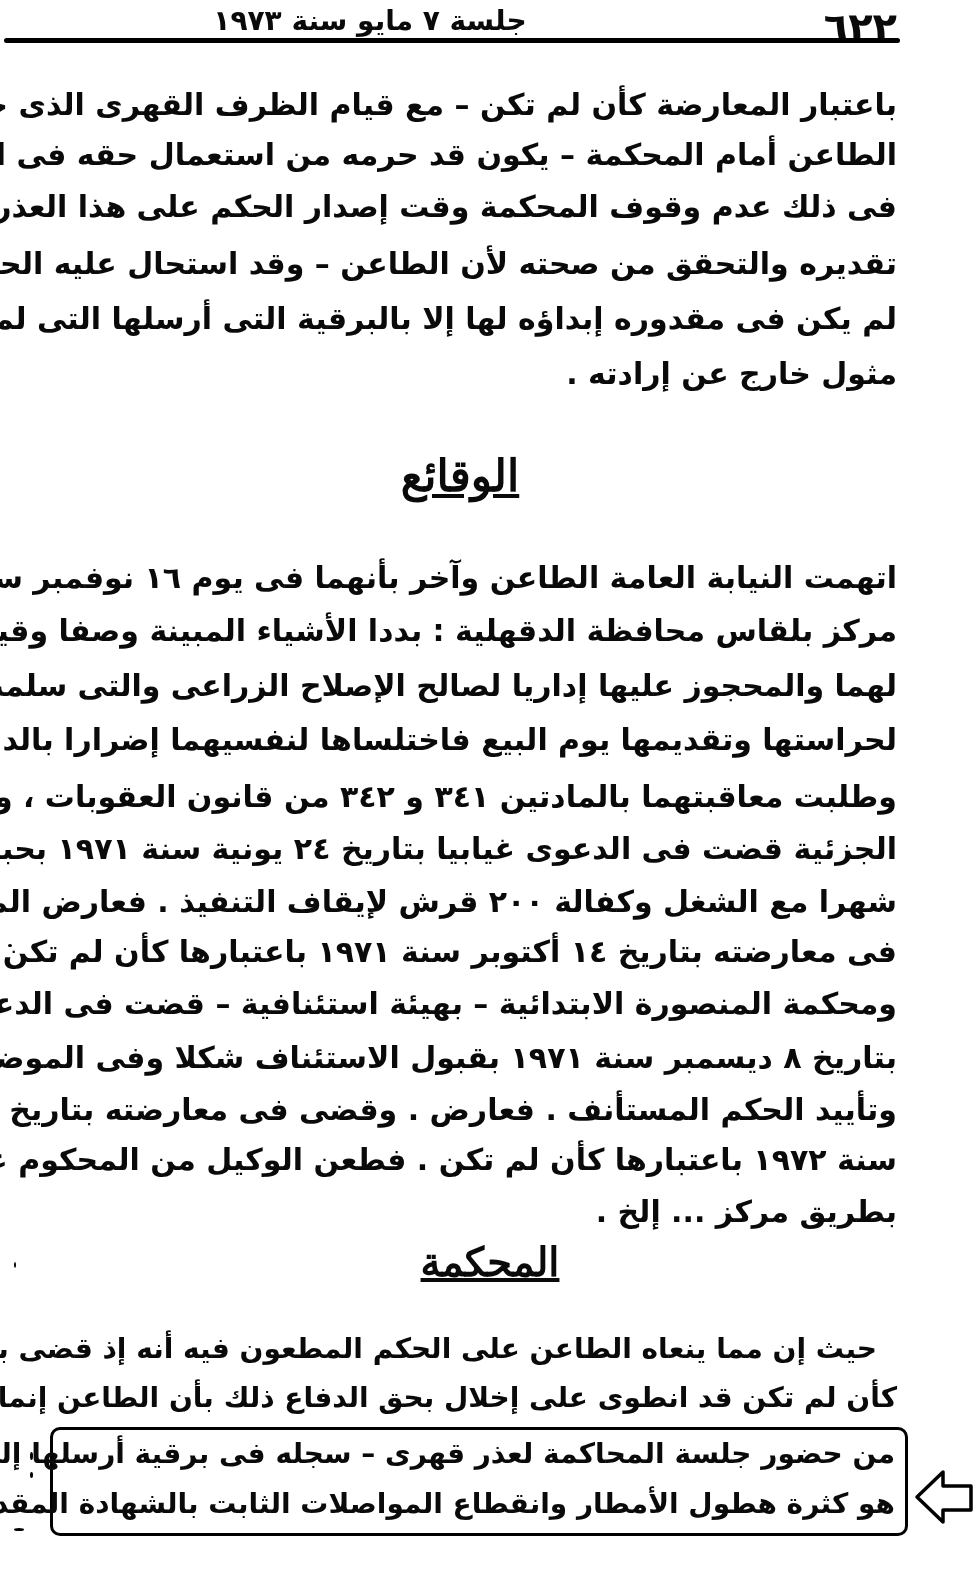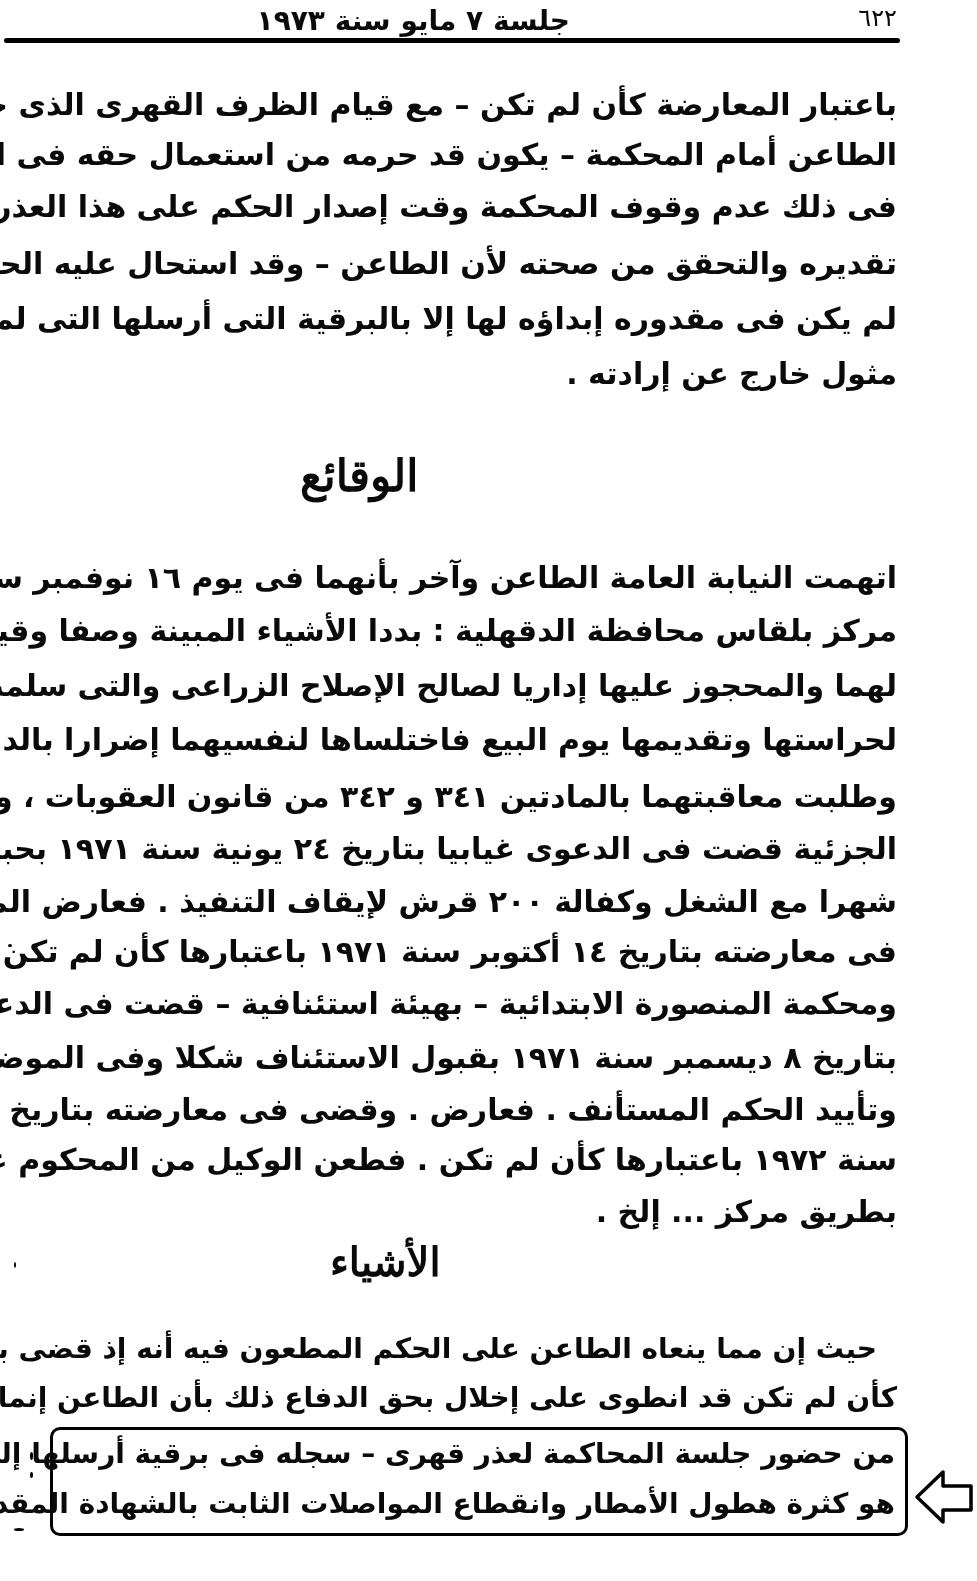--- a/index.html
+++ b/index.html
@@ -5,35 +5,36 @@
   html, body { margin:0; padding:0; background:#ffffff; }
   body {
     width:977px; height:1581px; position:relative; overflow:hidden;
     font-family:"DejaVu Sans", sans-serif; color:#0a0a0a;
   }
   .page { position:absolute; left:0; top:0; width:977px; height:1581px; }
   .header {
     position:absolute; left:0; top:0; width:977px; height:46px;
   }
   .header .pagenum {
-    position:absolute; right:80px; top:4px; font-size:24px; font-weight:normal;
+    position:absolute; right:80px; top:4px; font-size:40px; font-weight:bold;
     direction:rtl; letter-spacing:1px;
   }
   .header .session {
     position:absolute; left:170px; width:400px; top:4px; font-size:28px; font-weight:bold;
-    direction:rtl; text-align:right;
+    direction:rtl; text-align:center;
   }
   .line {
     position:absolute; direction:rtl; text-align:justify; text-align-last:justify;
     font-size:30px; font-weight:bold; white-space:nowrap; line-height:44px;
   }
   .line.last { text-align-last:right; }
   .heading {
-    position:absolute; direction:rtl; text-align:left; font-weight:bold;
+    position:absolute; direction:rtl; text-align:center; font-weight:bold;
     font-family:"DejaVu Serif", serif;
+    text-decoration:underline;
   }
   .box {
     position:absolute; left:50px; top:1427px; width:858px; height:109px;
     border:3px solid #000; border-radius:10px; box-sizing:border-box;
   }
   .arrow { position:absolute; left:914px; top:1468px; width:60px; height:58px; }
   .speck { position:absolute; background:#000; border-radius:50%; }
 </style>
 </head>
 <body>
@@ -67,21 +68,21 @@
     <div class="line" style="right:80px;width:850px;top:827px;">الجزئية قضت فى الدعوى غيابيا بتاريخ ٢٤ يونية سنة ١٩٧١ بحبس كل منهما</div>
     <div class="line" style="right:80px;width:850px;top:880px;">شهرا مع الشغل وكفالة ٢٠٠ قرش لإيقاف التنفيذ . فعارض المتهم الثانى وقضى</div>
     <div class="line" style="right:80px;width:850px;top:930px;">فى معارضته بتاريخ ١٤ أكتوبر سنة ١٩٧١ باعتبارها كأن لم تكن . فاستأنف</div>
     <div class="line" style="right:80px;width:850px;top:982px;">ومحكمة المنصورة الابتدائية – بهيئة استئنافية – قضت فى الدعوى غيابيا</div>
     <div class="line" style="right:80px;width:850px;top:1036px;">بتاريخ ٨ ديسمبر سنة ١٩٧١ بقبول الاستئناف شكلا وفى الموضوع برفضه</div>
     <div class="line" style="right:80px;width:850px;top:1088px;">وتأييد الحكم المستأنف . فعارض . وقضى فى معارضته بتاريخ ١٥ مارس</div>
     <div class="line" style="right:80px;width:850px;top:1138px;">سنة ١٩٧٢ باعتبارها كأن لم تكن . فطعن الوكيل من المحكوم عليه فى هذا الحكم</div>
     <div class="line last" style="right:80px;width:850px;top:1190px;">بطريق مركز ... إلخ .</div>
   </div>
 
-  <div class="heading" style="left:330px;width:320px;top:1238px;font-size:40px;">الأشياء</div>
+  <div class="heading" style="left:330px;width:320px;top:1238px;font-size:40px;">المحكمة</div>
 
   <div>
     <div class="line" style="right:100px;width:790px;top:1327px;font-size:28px;">حيث إن مما ينعاه الطاعن على الحكم المطعون فيه أنه إذ قضى باعتبار معارضته</div>
     <div class="line" style="right:80px;width:850px;top:1376px;font-size:28px;">كأن لم تكن قد انطوى على إخلال بحق الدفاع ذلك بأن الطاعن إنما تخلف</div>
   </div>
 
   <div class="box"></div>
   <div class="line" style="right:82px;width:810px;top:1432px;font-size:28px;">من حضور جلسة المحاكمة لعذر قهرى – سجله فى برقية أرسلها إلى المحكمة –</div>
   <div class="line" style="right:82px;width:810px;top:1482px;font-size:28px;text-align-last:right;">هو كثرة هطول الأمطار وانقطاع المواصلات الثابت بالشهادة المقدمة .</div>
 

